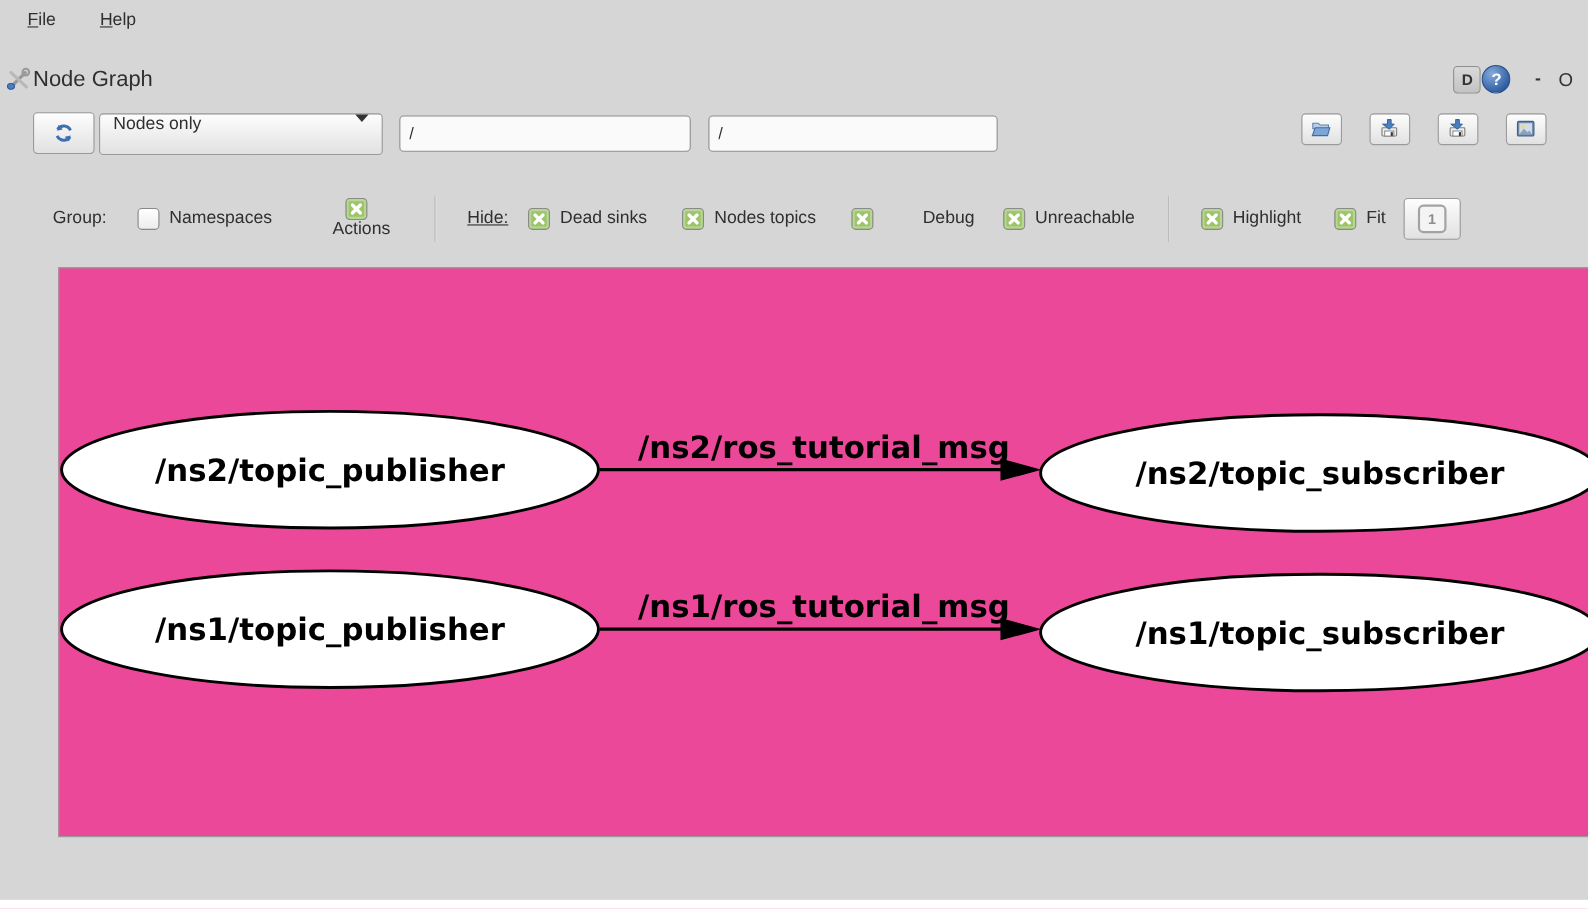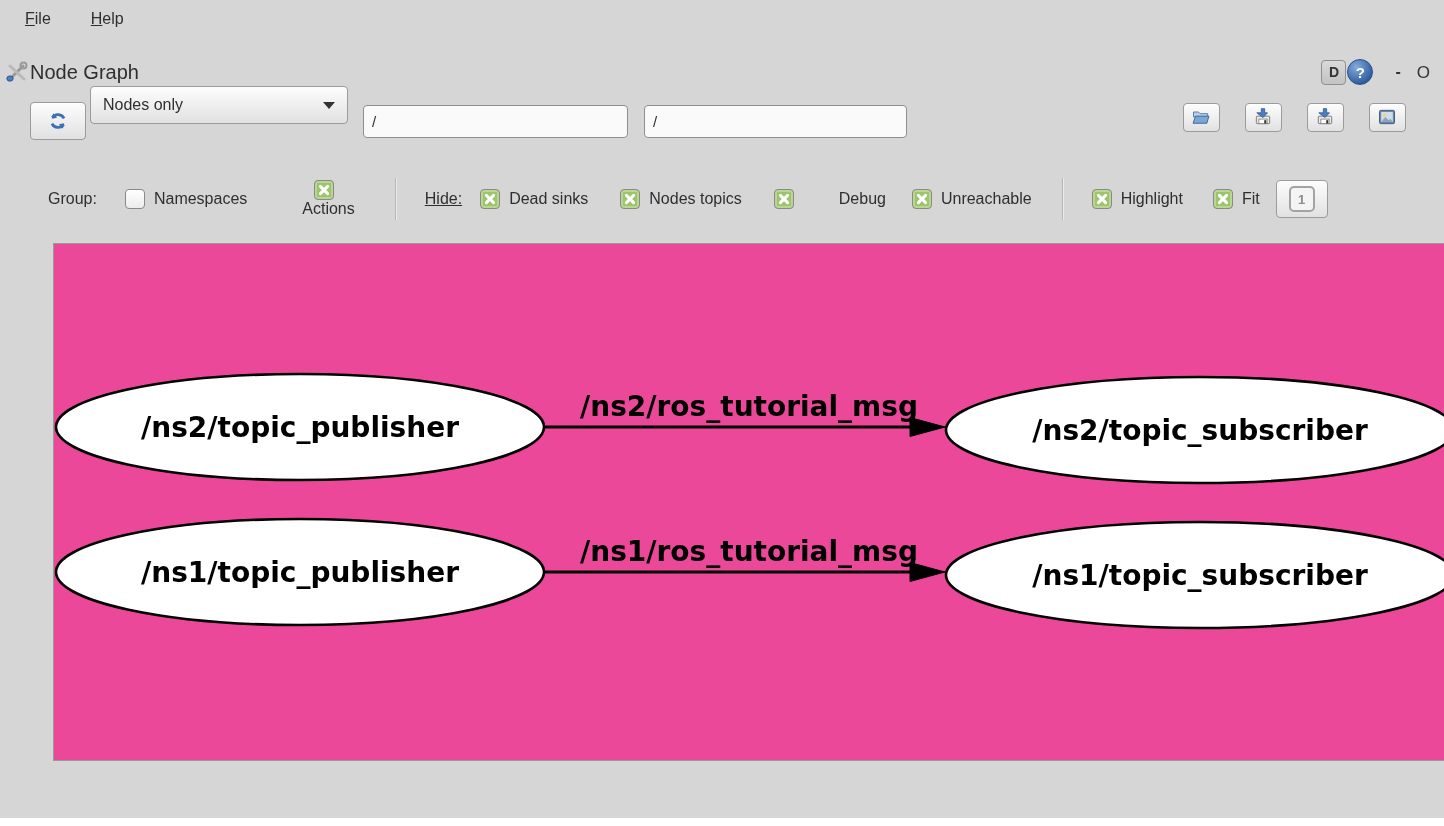--- a/index.html
+++ b/index.html
@@ -21,21 +21,21 @@
   .help-btn{width:24px;height:24px;border-radius:50%;margin-left:1px;
     background:radial-gradient(circle at 35% 30%,#84abdd,#2e5b9d 75%);border:1px solid #264f8b;
     color:#fff;font-weight:bold;font-size:15px;display:flex;align-items:center;justify-content:center;}
   .min-glyph{margin-left:22px;font-size:16px;color:#333;font-weight:bold;line-height:1;}
   .float-glyph{margin-left:16px;font-size:17px;color:#333;line-height:1;}
 
   
   .btn{background:linear-gradient(#fdfdfd,#e1e1e1);border:1px solid #9b9b9b;border-radius:4px;
     box-shadow:inset 0 1px 0 rgba(255,255,255,.7);display:flex;align-items:center;justify-content:center;box-sizing:border-box;}
   .refresh-btn{position:absolute;left:30px;top:102px;width:56px;height:38px;}
-  .combo{position:absolute;left:90px;top:86px;width:258px;height:38px;display:flex;align-items:center;
+  .combo{position:absolute;left:90px;top:103px;width:258px;height:38px;display:flex;align-items:flex-start;
     padding:0 12px;box-sizing:border-box;background:linear-gradient(#fdfdfd,#e1e1e1);
     border:1px solid #9b9b9b;border-radius:4px;font-size:16px;color:#2f2f2f;}
   .combo .arrow{margin-left:auto;width:0;height:0;border-left:6px solid transparent;
     border-right:6px solid transparent;border-top:7px solid #333;}
   .filter-input{position:absolute;top:105px;height:33px;background:#fafafa;border:1px solid #8e8e8e;
     border-radius:4px;font-size:15px;color:#2f2f2f;padding:0 8px;box-sizing:border-box;font-family:"Liberation Sans",sans-serif;}
   #filter1{left:363px;width:265px;}
   #filter2{left:644px;width:263px;}
   .act-btn{position:absolute;top:103px;width:37px;height:29px;}
   #open-btn{left:1183px;} #savedot-btn{left:1245px;} #savesvg-btn{left:1307px;} #saveimg-btn{left:1369px;}

